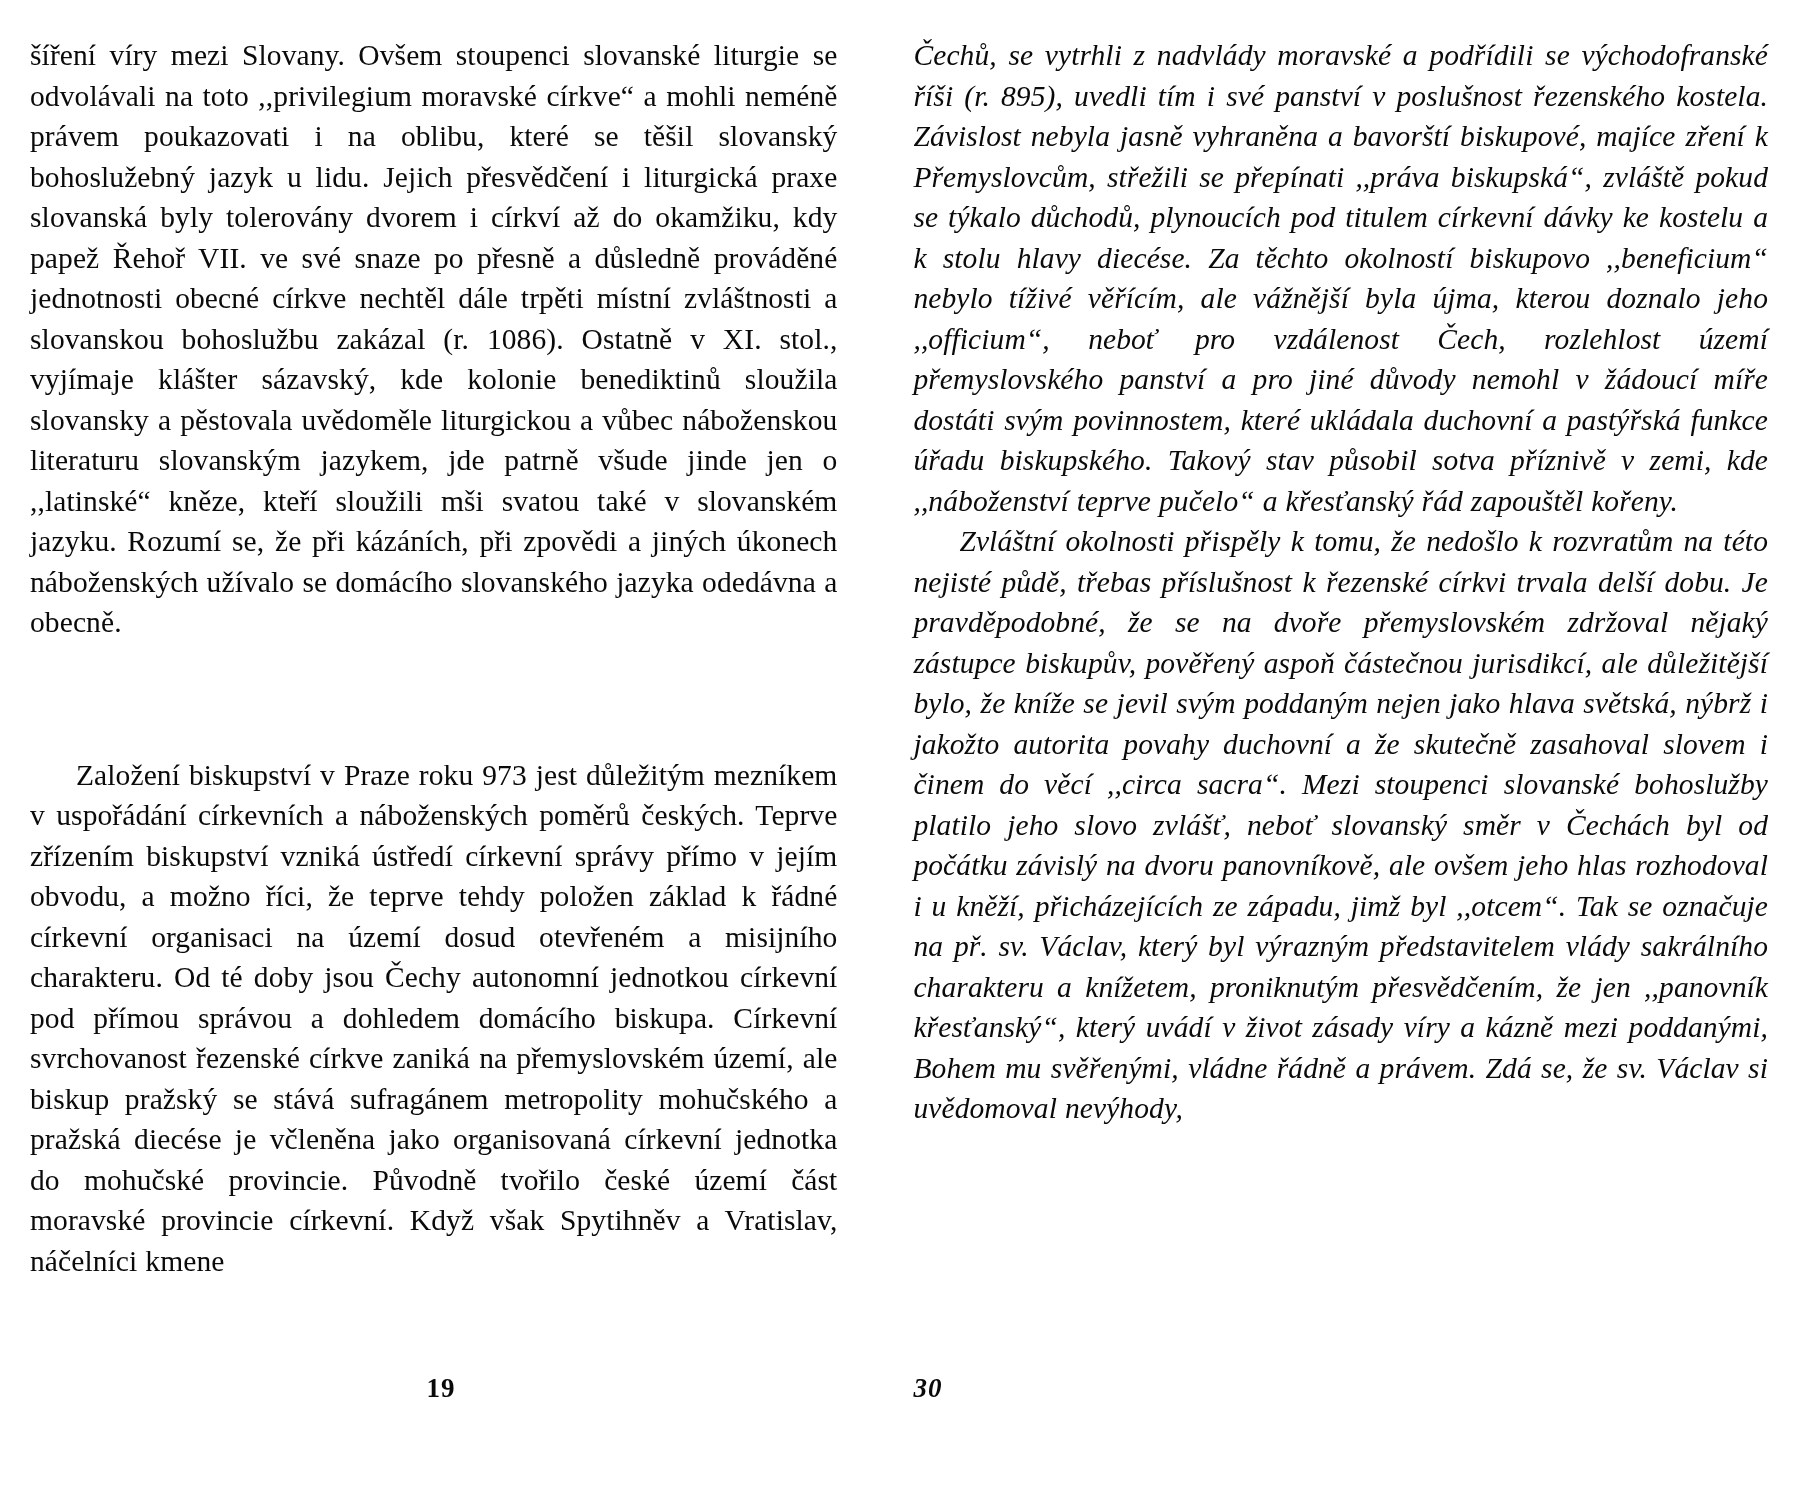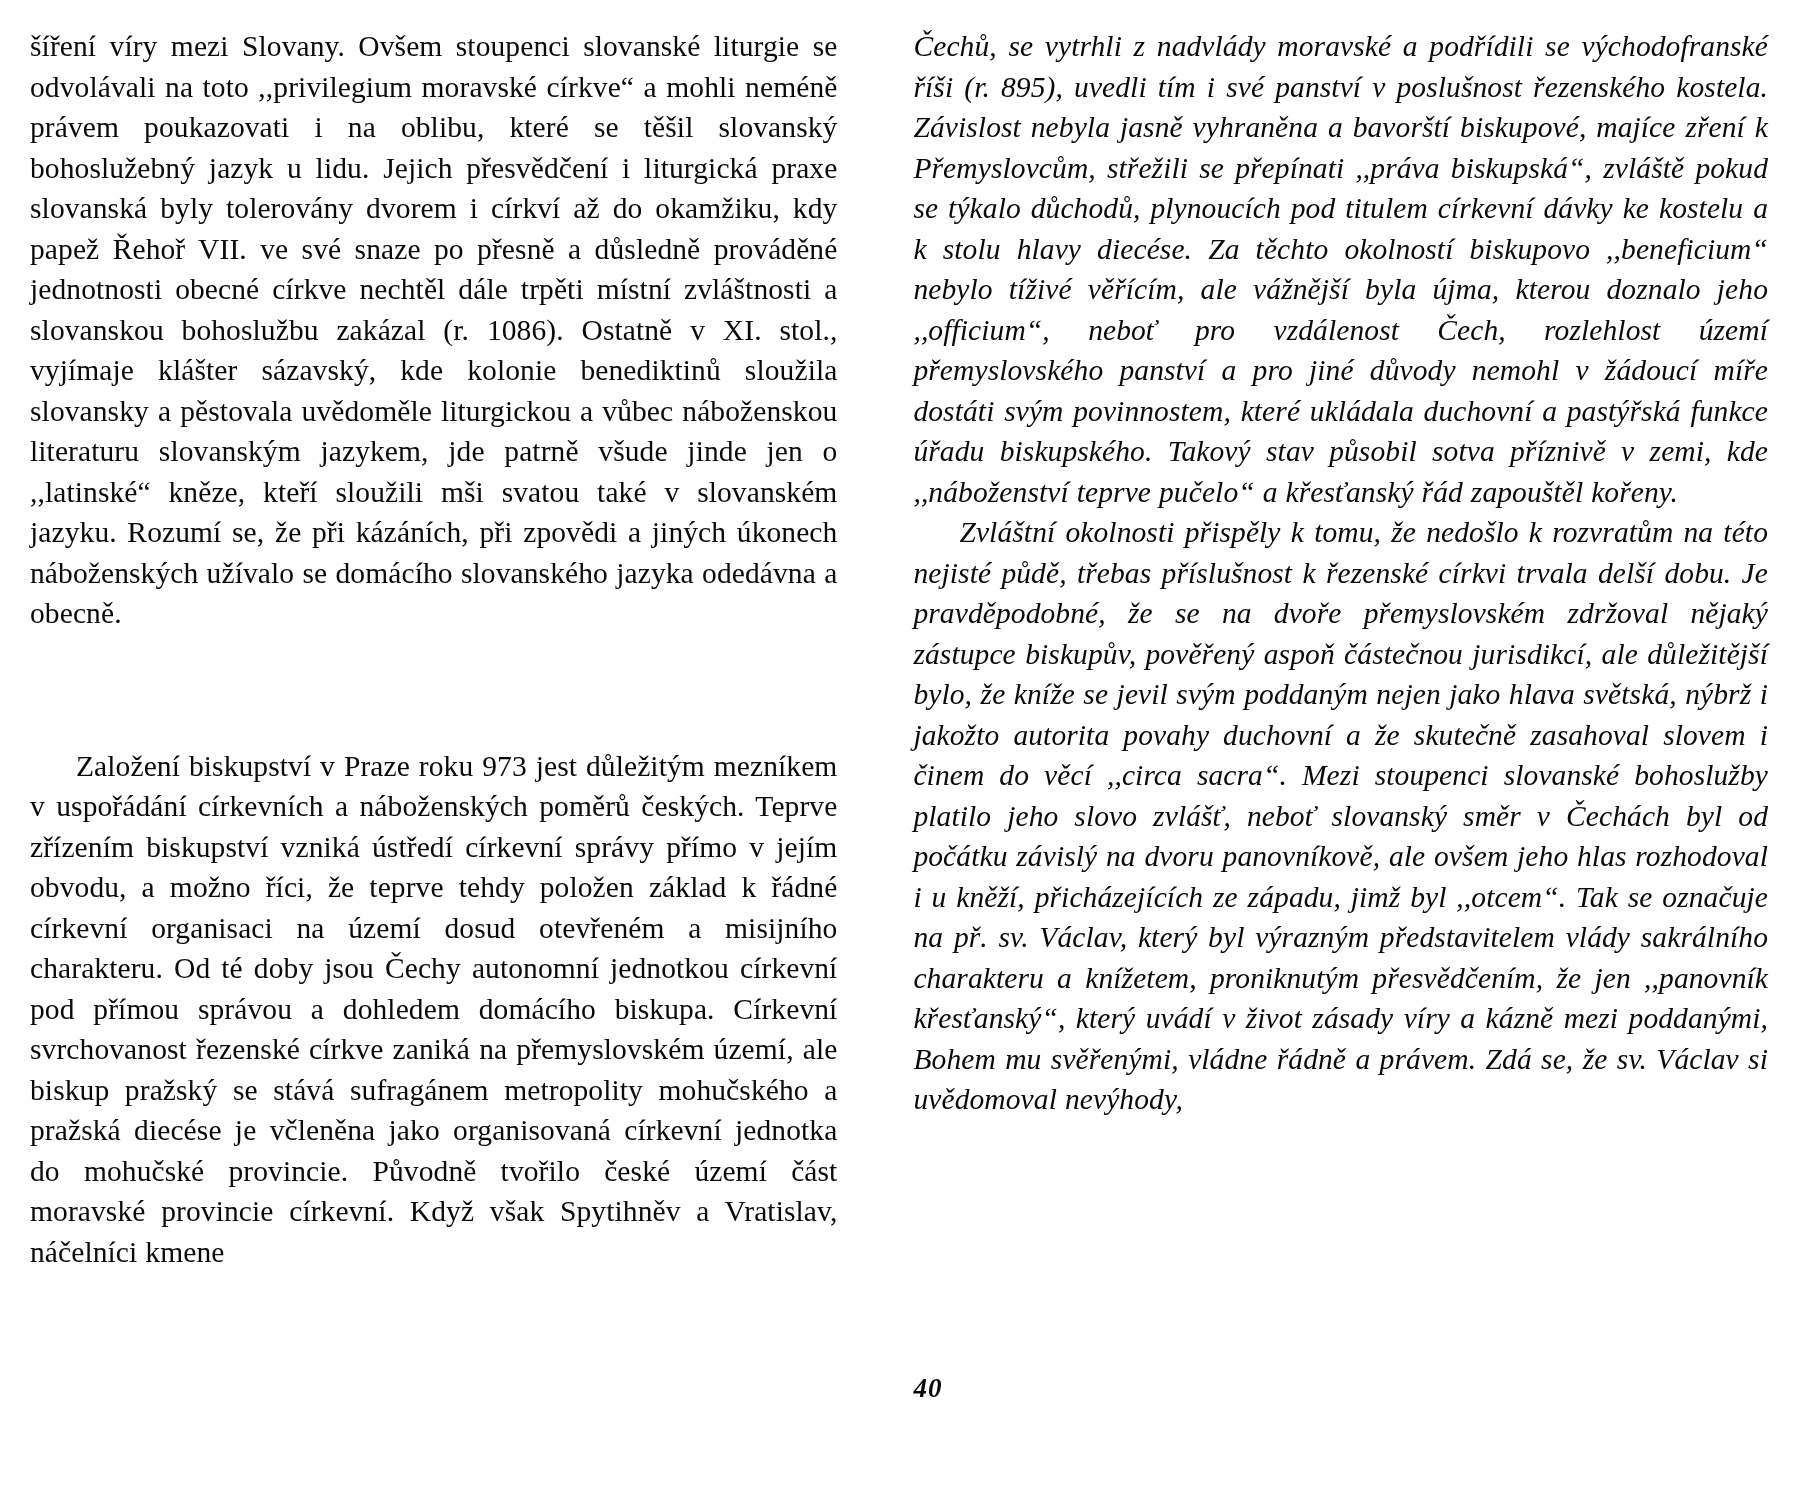--- a/index.html
+++ b/index.html
@@ -35,20 +35,21 @@
     padding-left: 28px;
     font-style: italic;
   }
   .column {
     font-size: 29.5px;
     line-height: 40.5px;
     text-align: justify;
     text-justify: inter-word;
     letter-spacing: 0.1px;
     word-spacing: 0.5px;
+    margin-top: 9px;
   }
   .column p {
     margin: 0;
   }
   .column p.indent {
     text-indent: 46px;
   }
   .gap {
     height: 112px;
   }
@@ -72,23 +73,24 @@
 <body>
 
 <div class="spread">
 
   <div class="page page-left">
     <div class="column">
       <p>šíření víry mezi Slovany. Ovšem stoupenci slovanské liturgie se odvolávali na toto ,,privilegium moravské církve“ a mohli neméně právem poukazovati i na oblibu, které se těšil slovanský bohoslužebný jazyk u lidu. Jejich přesvědčení i liturgická praxe slovanská byly tolerovány dvorem i církví až do okamžiku, kdy papež Řehoř VII. ve své snaze po přesně a důsledně prováděné jednotnosti obecné církve nechtěl dále trpěti místní zvláštnosti a slovanskou bohoslužbu zakázal (r. 1086). Ostatně v XI. stol., vyjímaje klášter sázavský, kde kolonie benediktinů sloužila slovansky a pěstovala uvědoměle liturgickou a vůbec náboženskou literaturu slovanským jazykem, jde patrně všude jinde jen o ,,latinské“ kněze, kteří sloužili mši svatou také v slovanském jazyku. Rozumí se, že při kázáních, při zpovědi a jiných úkonech náboženských užívalo se domácího slovanského jazyka odedávna a obecně.</p>
       <div class="gap"></div>
       <p class="indent">Založení biskupství v Praze roku 973 jest důležitým mezníkem v uspořádání církevních a náboženských poměrů českých. Teprve zřízením biskupství vzniká ústředí církevní správy přímo v jejím obvodu, a možno říci, že teprve tehdy položen základ k řádné církevní organisaci na území dosud otevřeném a misijního charakteru. Od té doby jsou Čechy autonomní jednotkou církevní pod přímou správou a dohledem domácího biskupa. Církevní svrchovanost řezenské církve zaniká na přemyslovském území, ale biskup pražský se stává sufragánem metropolity mohučského a pražská diecése je včleněna jako organisovaná církevní jednotka do mohučské provincie. Původně tvořilo české území část moravské provincie církevní. Když však Spytihněv a Vratislav, náčelníci kmene</p>
     </div>
+    <div class="folio folio-left">19</div>
   </div>
 
   <div class="page page-right">
     <div class="column">
       <p>Čechů, se vytrhli z nadvlády moravské a podřídili se východofranské říši (r. 895), uvedli tím i své panství v poslušnost řezenského kostela. Závislost nebyla jasně vyhraněna a bavorští biskupové, majíce zření k Přemyslovcům, střežili se přepínati ,,práva biskupská“, zvláště pokud se týkalo důchodů, plynoucích pod titulem církevní dávky ke kostelu a k stolu hlavy diecése. Za těchto okolností biskupovo ,,beneficium“ nebylo tíživé věřícím, ale vážnější byla újma, kterou doznalo jeho ,,officium“, neboť pro vzdálenost Čech, rozlehlost území přemyslovského panství a pro jiné důvody nemohl v žádoucí míře dostáti svým povinnostem, které ukládala duchovní a pastýřská funkce úřadu biskupského. Takový stav působil sotva příznivě v zemi, kde ,,náboženství teprve pučelo“ a křesťanský řád zapouštěl kořeny.</p>
       <p class="indent">Zvláštní okolnosti přispěly k tomu, že nedošlo k rozvratům na této nejisté půdě, třebas příslušnost k řezenské církvi trvala delší dobu. Je pravděpodobné, že se na dvoře přemyslovském zdržoval nějaký zástupce biskupův, pověřený aspoň částečnou jurisdikcí, ale důležitější bylo, že kníže se jevil svým poddaným nejen jako hlava světská, nýbrž i jakožto autorita povahy duchovní a že skutečně zasahoval slovem i činem do věcí ,,circa sacra“. Mezi stoupenci slovanské bohoslužby platilo jeho slovo zvlášť, neboť slovanský směr v Čechách byl od počátku závislý na dvoru panovníkově, ale ovšem jeho hlas rozhodoval i u kněží, přicházejících ze západu, jimž byl ,,otcem“. Tak se označuje na př. sv. Václav, který byl výrazným představitelem vlády sakrálního charakteru a knížetem, proniknutým přesvědčením, že jen ,,panovník křesťanský“, který uvádí v život zásady víry a kázně mezi poddanými, Bohem mu svěřenými, vládne řádně a právem. Zdá se, že sv. Václav si uvědomoval nevýhody,</p>
     </div>
-    <div class="folio folio-right">40</div>
+    <div class="folio folio-right">30</div>
   </div>
 
 </div>
 
 </body></html>

